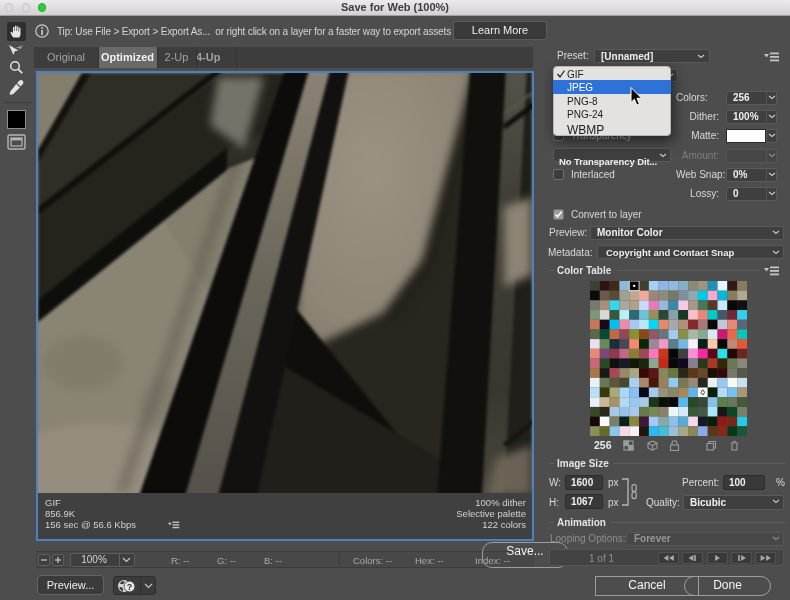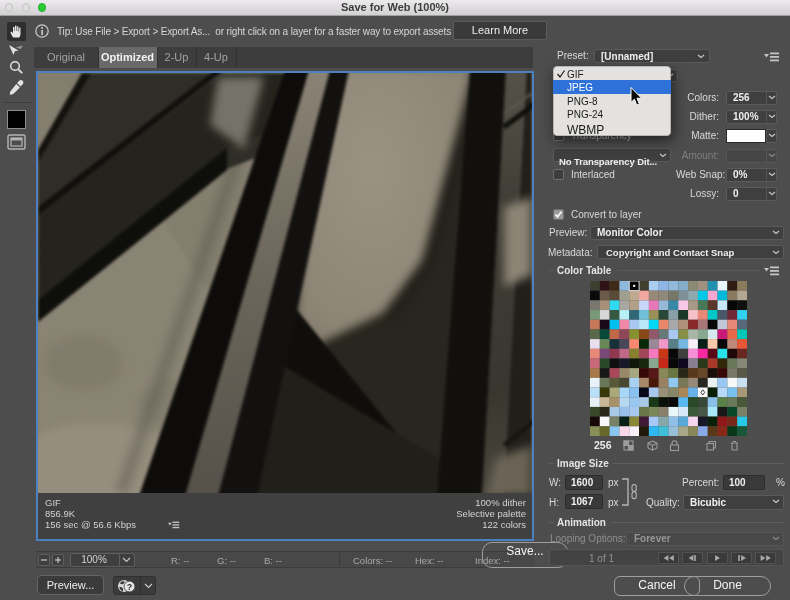--- a/index.html
+++ b/index.html
@@ -45,21 +45,21 @@
 <svg class="ab" style="left:7px;top:134px" width="19" height="16" viewBox="0 0 19 16">
     <rect x="1" y="1" width="17" height="14" rx="1.5" fill="none" stroke="#b5b5b5" stroke-width="1.4"></rect>
     <rect x="4" y="4" width="11" height="8" fill="none" stroke="#b5b5b5" stroke-width="1.2"></rect>
     <rect x="4" y="4" width="11" height="2.4" fill="#b5b5b5"></rect>
   </svg>
 <div class="ab" style="left:34px;top:47px;width:499px;height:21px;background:#3d3d3d"></div>
 <div class="ab" style="left:98px;top:47px;width:59px;height:21px;background:#696969"></div>
 <div class="ab" style="left:34px;top:47px;width:64px;height:21px;text-align:center;line-height:21px;font-size:11px;font-weight:normal;color:#a2a2a2">Original</div>
 <div class="ab" style="left:98px;top:47px;width:59px;height:21px;text-align:center;line-height:21px;font-size:11px;font-weight:bold;color:#f2f2f2">Optimized</div>
 <div class="ab" style="left:157px;top:47px;width:39px;height:21px;text-align:center;line-height:21px;font-size:11px;font-weight:normal;color:#a2a2a2">2-Up</div>
-<div class="ab" style="left:196px;top:47px;width:40px;height:20px;text-align:center;line-height:21px;font-size:11px;font-weight:normal;color:#a2a2a2">4-Up</div>
+<div class="ab" style="left:196px;top:47px;width:40px;height:20px;text-align:left;line-height:21px;font-size:11px;font-weight:bold;color:#a2a2a2">4-Up</div>
 <div class="ab" style="left:98px;top:47px;width:1px;height:21px;background:#323232"></div>
 <div class="ab" style="left:157px;top:47px;width:1px;height:21px;background:#323232"></div>
 <div class="ab" style="left:196px;top:47px;width:1px;height:21px;background:#323232"></div>
 <div class="ab" style="left:236px;top:47px;width:1px;height:21px;background:#323232"></div>
 <div class="ab" style="left:36px;top:71px;width:498px;height:470px;border:2px solid #4d80c0;box-sizing:border-box;background:#3f3f3f"></div>
 <svg width="494" height="420" viewBox="0 0 494 420" style="position:absolute;left:38px;top:73px">
     <defs>
       <linearGradient id="conc" x1="0" y1="0" x2="0.4" y2="1">
         <stop offset="0" stop-color="#7f7969"></stop>
         <stop offset="0.55" stop-color="#847e6e"></stop>
@@ -171,21 +171,21 @@
     <circle cx="7" cy="7" r="6" fill="#d8d8d8"></circle>
     <path d="M3 4 a5 5 0 0 1 4-2 c1 1.5 0 2.5-1 3 -1 .4-2 .2-3-.5Z" fill="#3a3a3a"></path>
     <path d="M6 12.6 c-2-.8-3.4-2.6-3.6-4.6 1.4-.4 3 .3 3.4 1.6 .3 1 .3 2 .2 3Z" fill="#3a3a3a"></path>
     <circle cx="12.5" cy="7.5" r="5.4" fill="#e6e6e6" stroke="#3a3a3a" stroke-width="0.8"></circle>
     <text x="12.5" y="10.6" font-family="Liberation Sans" font-size="9" font-weight="bold" fill="#2d2d2d" text-anchor="middle">?</text>
   </svg>
 <svg style="position:absolute;left:144px;top:583px" width="9" height="6">
     <polyline points="1,1 4.5,4.5 8,1" stroke="#c8c8c8" stroke-width="1.15" fill="none"></polyline>
   </svg>
 <div class="ab" style="left:482px;top:542px;width:86px;height:26px;border:1.4px solid #9d9d9d;border-radius:10px;box-sizing:border-box;text-align:center;line-height:17px;font-size:12px;color:#f4f4f4">Save...</div>
-<div class="ab" style="left:614px;top:576px;width:86px;height:20px;border:1.4px solid #9d9d9d;border-radius:6px;box-sizing:border-box;text-align:center;line-height:17px;font-size:12px;color:#f4f4f4">Cancel</div>
+<div class="ab" style="left:595px;top:576px;width:104px;height:20px;border:1.4px solid #9d9d9d;border-radius:0;box-sizing:border-box;text-align:center;line-height:17px;font-size:12px;color:#f4f4f4">Cancel</div>
 <div class="ab" style="left:684px;top:576px;width:87px;height:20px;border:1.4px solid #9d9d9d;border-radius:10px;box-sizing:border-box;text-align:center;line-height:17px;font-size:12px;color:#f4f4f4">Done</div>
 <div class="lbl" style="left:557px;top:50px">Preset:</div>
 <div class="box" style="left:594px;top:49px;width:116px;height:14px"></div>
 <div class="bval" style="left:601px;top:50.5px">[Unnamed]</div>
 <svg style="position:absolute;left:697px;top:53.5px" width="8" height="5">
     <polyline points="1,1 4.0,3.5 7,1" stroke="#c8c8c8" stroke-width="1.15" fill="none"></polyline>
   </svg>
 <svg style="position:absolute;left:764px;top:52px" width="16" height="10" viewBox="0 0 16 10">
     <polygon points="0,2 5,2 2.5,5.5" fill="#c4c4c4"></polygon>
     <rect x="6" y="0.5" width="9" height="1.8" fill="#c4c4c4"></rect>
@@ -198,21 +198,21 @@
   </svg>
 <div class="cb" style="left:553px;top:130px"></div>
 <div class="lbl" style="left:571px;top:130px;color:#b8b8b8">Transparency</div>
 <div class="box" style="left:553px;top:148px;width:118px;height:14px"></div>
 <div class="bval" style="left:559px;top:156px;font-size:9.5px;letter-spacing:-0.1px">No Transparency Dit...</div>
 <svg style="position:absolute;left:659px;top:152.5px" width="8" height="5">
     <polyline points="1,1 4.0,3.5 7,1" stroke="#c8c8c8" stroke-width="1.15" fill="none"></polyline>
   </svg>
 <div class="cb" style="left:553px;top:169px"></div>
 <div class="lbl" style="left:571px;top:169px">Interlaced</div>
-<div class="lbl" style="left:676px;top:92px;width:43px;text-align:right;color:#d9d9d9">Colors:</div>
+<div class="lbl" style="left:676px;top:92px;width:43px;color:#d9d9d9">Colors:</div>
 <div class="box" style="left:726px;top:90.5px;width:51px;height:14px;"></div>
 <div class="bval" style="left:733px;top:92px">256</div>
 <div class="ab" style="left:766px;top:91.5px;width:1px;height:12px;background:#555"></div>
 <svg style="position:absolute;left:767.5px;top:94.5px" width="8" height="5">
     <polyline points="1,1 4.0,3.5 7,1" stroke="#c8c8c8" stroke-width="1.15" fill="none"></polyline>
   </svg>
 <div class="lbl" style="left:676px;top:111px;width:43px;text-align:right;color:#d9d9d9">Dither:</div>
 <div class="box" style="left:726px;top:109.5px;width:51px;height:14px;"></div>
 <div class="bval" style="left:733px;top:111px">100%</div>
 <div class="ab" style="left:766px;top:110.5px;width:1px;height:12px;background:#555"></div>

